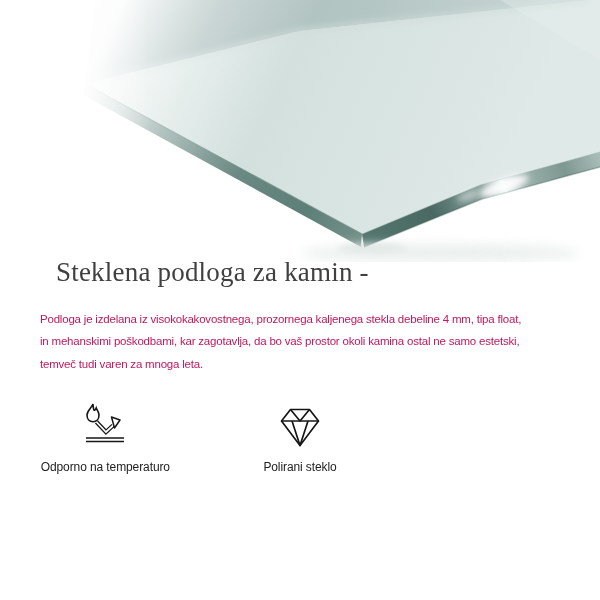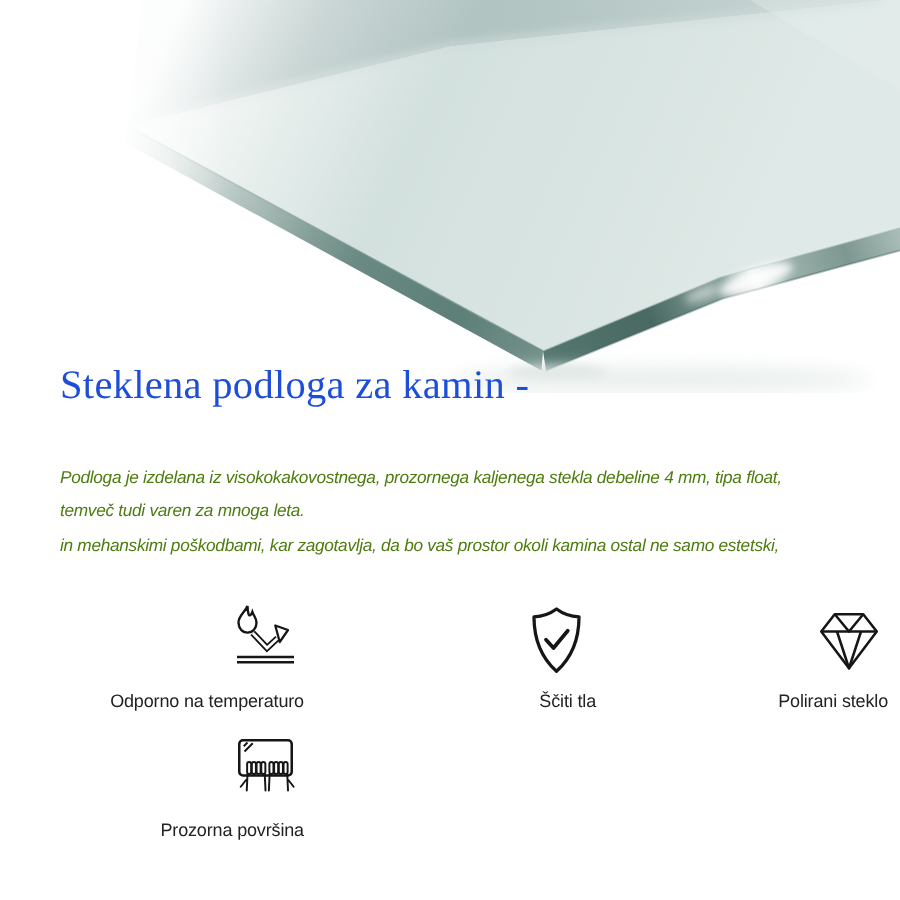--- a/index.html
+++ b/index.html
@@ -3,34 +3,34 @@
 <meta charset="utf-8">
 <style>
   html,body{margin:0;padding:0;background:#ffffff;}
   .page{
     position:relative;width:600px;height:600px;overflow:hidden;
     background:#ffffff;
     font-family:"Liberation Sans","DejaVu Sans",sans-serif;
   }
   .hero{position:absolute;left:0;top:0;width:600px;height:262px;display:block;}
   .title{
-    position:absolute;left:40px;top:238px;margin:0;
+    position:absolute;left:40px;top:238px;margin:16px;
     font-family:"Liberation Serif","DejaVu Serif",serif;
-    font-weight:400;font-size:27px;line-height:37px;color:#1d4ed8;
+    font-weight:400;font-size:27px;line-height:37px;color:#404040;
     letter-spacing:0.2px;
   }
-  .intro{position:absolute;left:40px;top:308px;margin:0;color:#4d7c0f;font-style:italic;}
+  .intro{position:absolute;left:40px;top:308px;margin:0;color:#be185d;}
   .intro-line{
     white-space:nowrap;font-size:11.5px;line-height:22.4px;letter-spacing:-0.2px;
   }
   .features{
     position:absolute;left:8px;top:402px;width:584px;
     display:grid;grid-template-columns:repeat(3,1fr);row-gap:13px;
   }
-  .feature{display:flex;flex-direction:column;align-items:flex-end;}
+  .feature{display:flex;flex-direction:column;align-items:center;}
   .ficon{width:52px;height:50px;display:block;}
   .flabel{margin-top:8px;font-size:12px;line-height:15px;color:#222222;letter-spacing:-0.1px;}
   .hidden-defs{position:absolute;width:0;height:0;overflow:hidden;}
 </style>
 </head>
 <body>
 
 <div class="page">
 
   <svg class="hero" viewBox="0 0 600 262" aria-hidden="true">
@@ -103,48 +103,36 @@
     <ellipse cx="440" cy="253" rx="140" ry="9" fill="#e2e9e7" opacity="0.7" filter="url(#soft2)"></ellipse>
 
     <rect x="0" y="0" width="360" height="262" fill="url(#gFade)"></rect>
     <rect x="0" y="0" width="170" height="262" fill="url(#gFadeL)"></rect>
   </svg>
 
   <h1 class="title"><span>Steklena podloga za kamin -</span><br></h1>
 
   <div class="intro">
       <div class="intro-line">Podloga je izdelana iz visokokakovostnega, prozornega kaljenega stekla debeline 4 mm, tipa float,</div>
+      <div class="intro-line">in mehanskimi poškodbami, kar zagotavlja, da bo vaš prostor okoli kamina ostal ne samo estetski,</div>
       <div class="intro-line">temveč tudi varen za mnoga leta.</div>
-      <div class="intro-line">in mehanskimi poškodbami, kar zagotavlja, da bo vaš prostor okoli kamina ostal ne samo estetski,</div>
     </div>
 
   <div class="features">
       <div class="feature">
     <svg class="ficon" viewBox="0 0 100 100">
           <use href="#icon-temp" xlink:href="#icon-temp"></use>
         </svg>
     <div class="flabel">Odporno na temperaturo</div>
   </div>
       <div class="feature">
     <svg class="ficon" viewBox="0 0 100 100">
-          <use href="#icon-shield" xlink:href="#icon-shield"></use>
-        </svg>
-    <div class="flabel">Ščiti tla</div>
-  </div>
-      <div class="feature">
-    <svg class="ficon" viewBox="0 0 100 100">
           <use href="#icon-diamond" xlink:href="#icon-diamond"></use>
         </svg>
     <div class="flabel">Polirani steklo</div>
-  </div>
-      <div class="feature">
-    <svg class="ficon" viewBox="0 0 100 100">
-          <use href="#icon-hands" xlink:href="#icon-hands"></use>
-        </svg>
-    <div class="flabel">Prozorna površina</div>
   </div>
     </div>
 
   <svg class="hidden-defs" aria-hidden="true">
     <defs>
       <symbol id="icon-temp" viewBox="0 0 100 100">
         <path d="M26 4 C23 12 14 17 14 26 C14 34 19 39.5 26 39.5 C33 39.5 38 34 38 26 C38 20.5 34.5 17.5 32.5 12 C31 16.5 28 18 27.3 14.5 C26.6 11.5 26 7.5 26 4 Z" fill="none" stroke="#161616" stroke-width="3.2"></path>
         <path d="M33 40 L52 60 L66 47" fill="none" stroke="#161616" stroke-width="8.5"></path>
         <path d="M33 40 L52 60 L66 47" fill="none" stroke="#ffffff" stroke-width="3.6"></path>
         <path d="M63 30 L80 36 L69 52 Z" fill="#ffffff" stroke="#161616" stroke-width="3" stroke-linejoin="round"></path>

